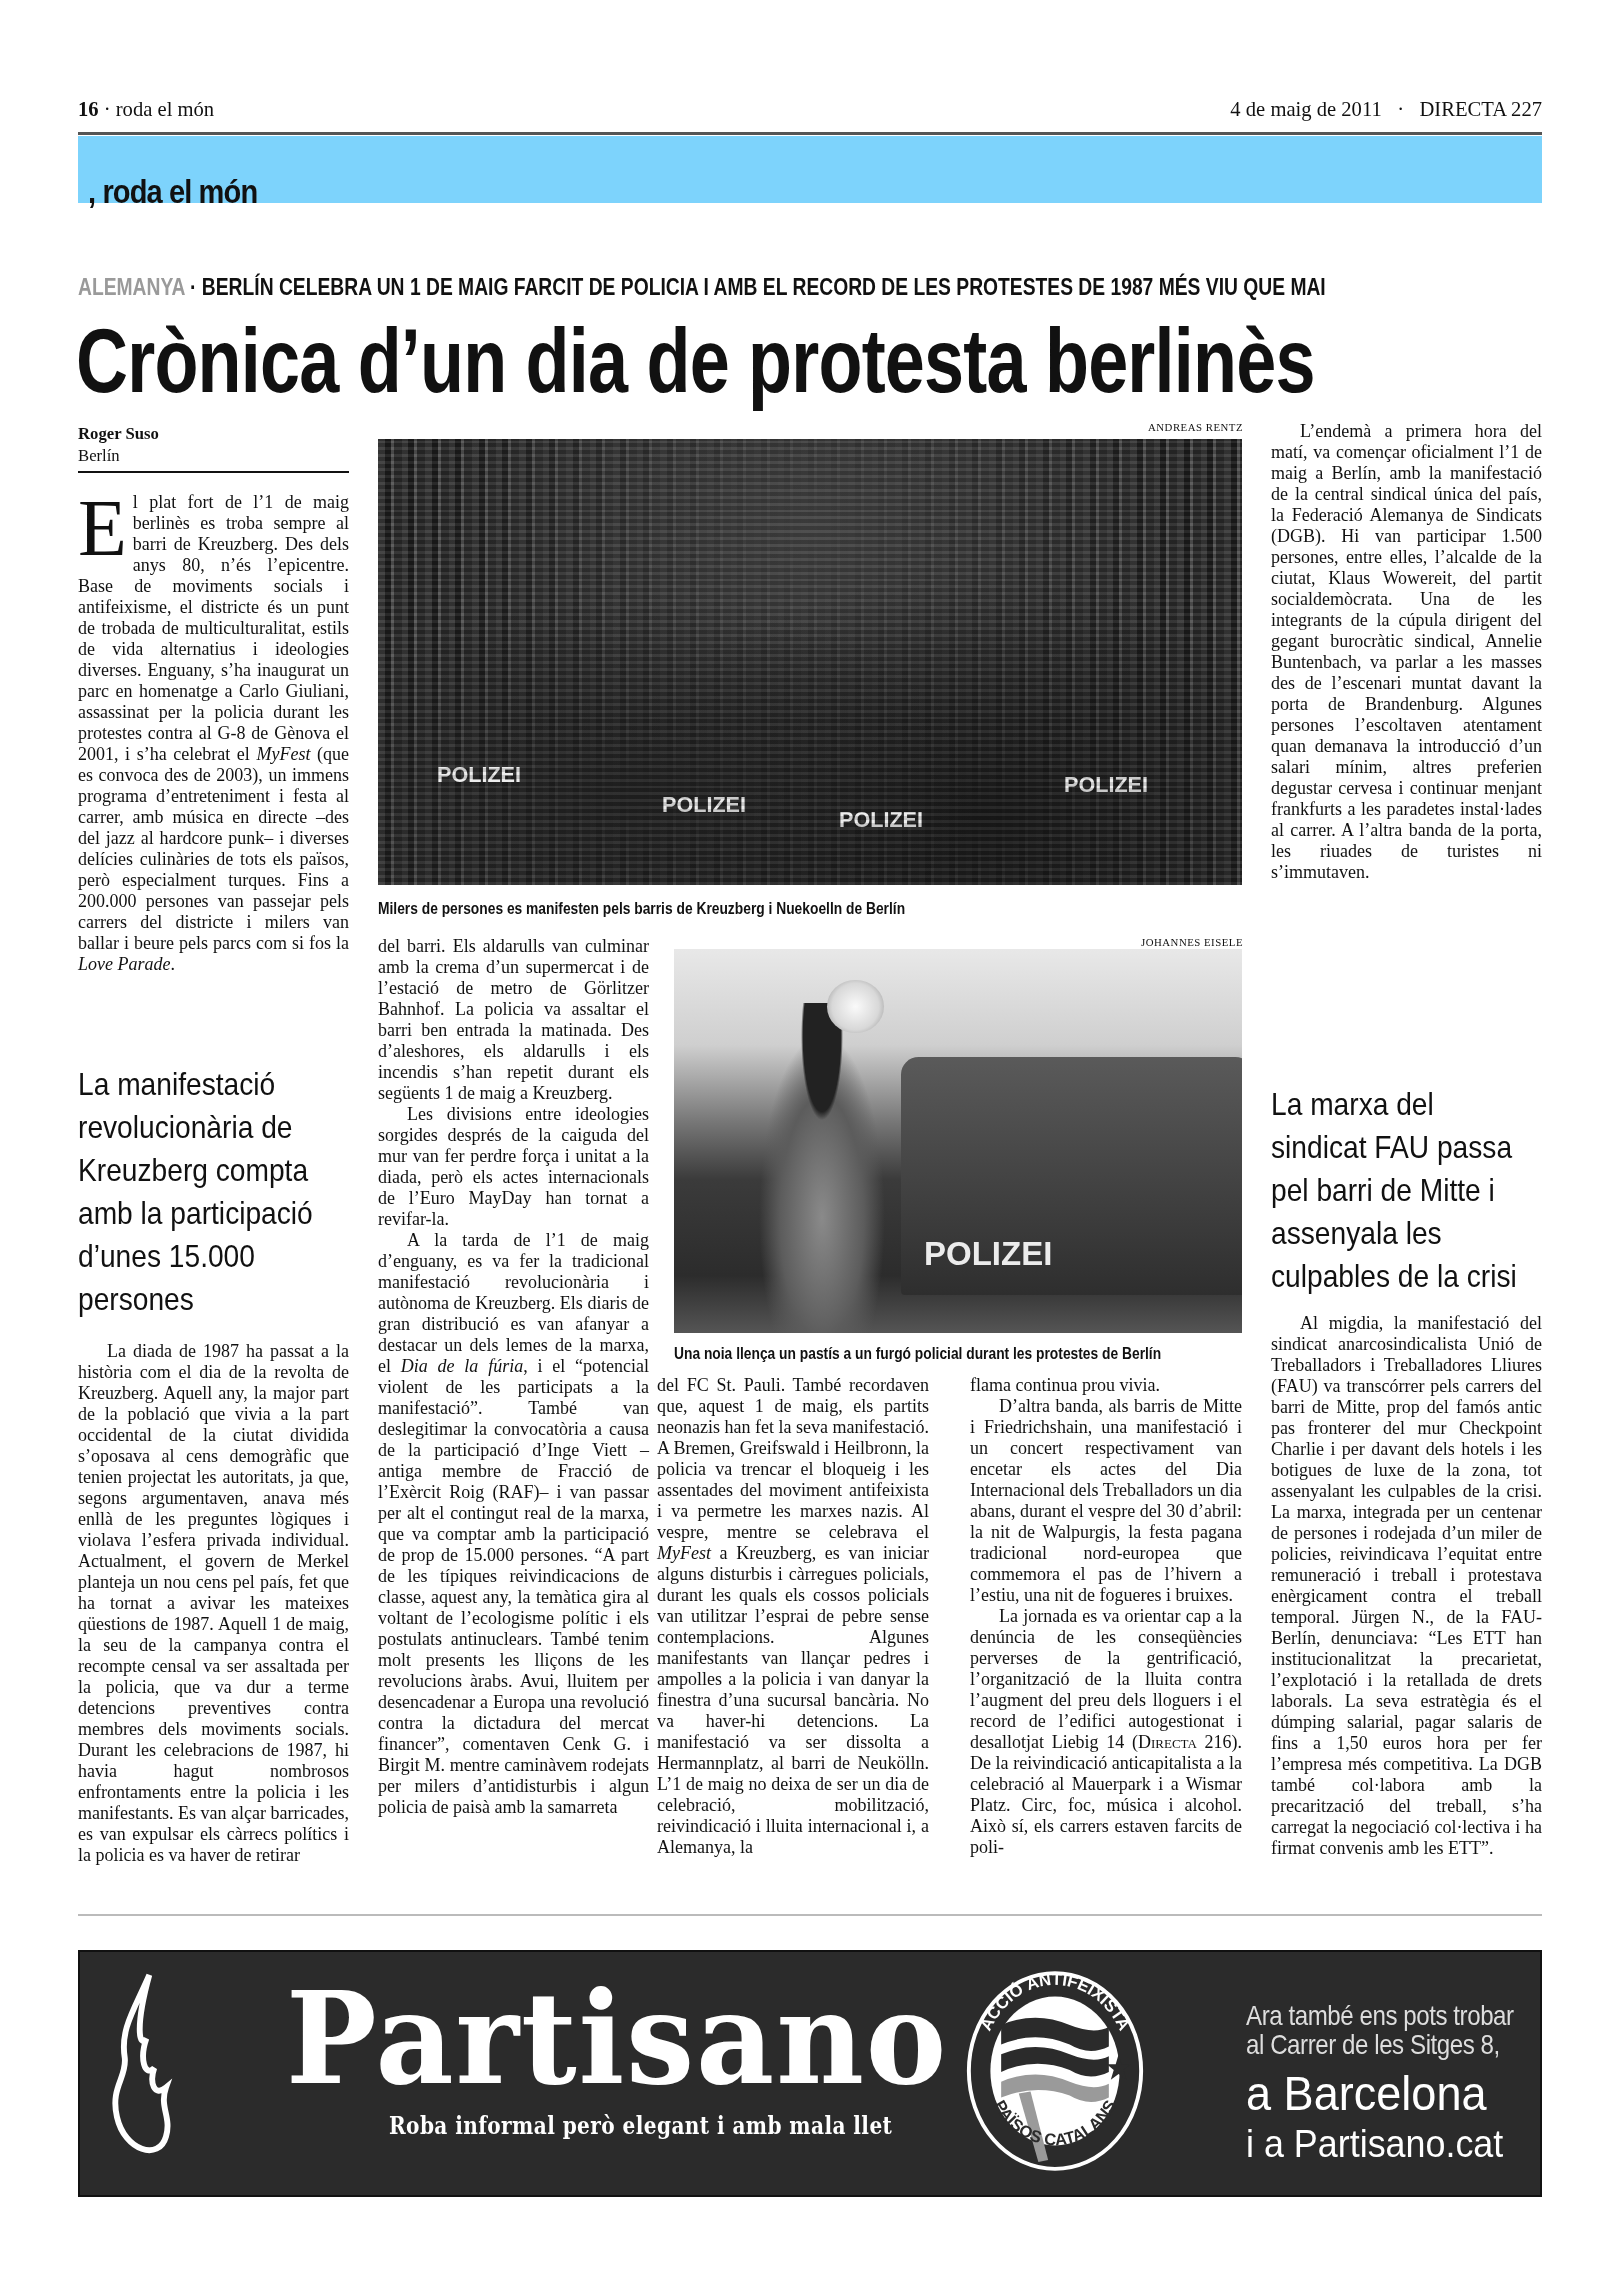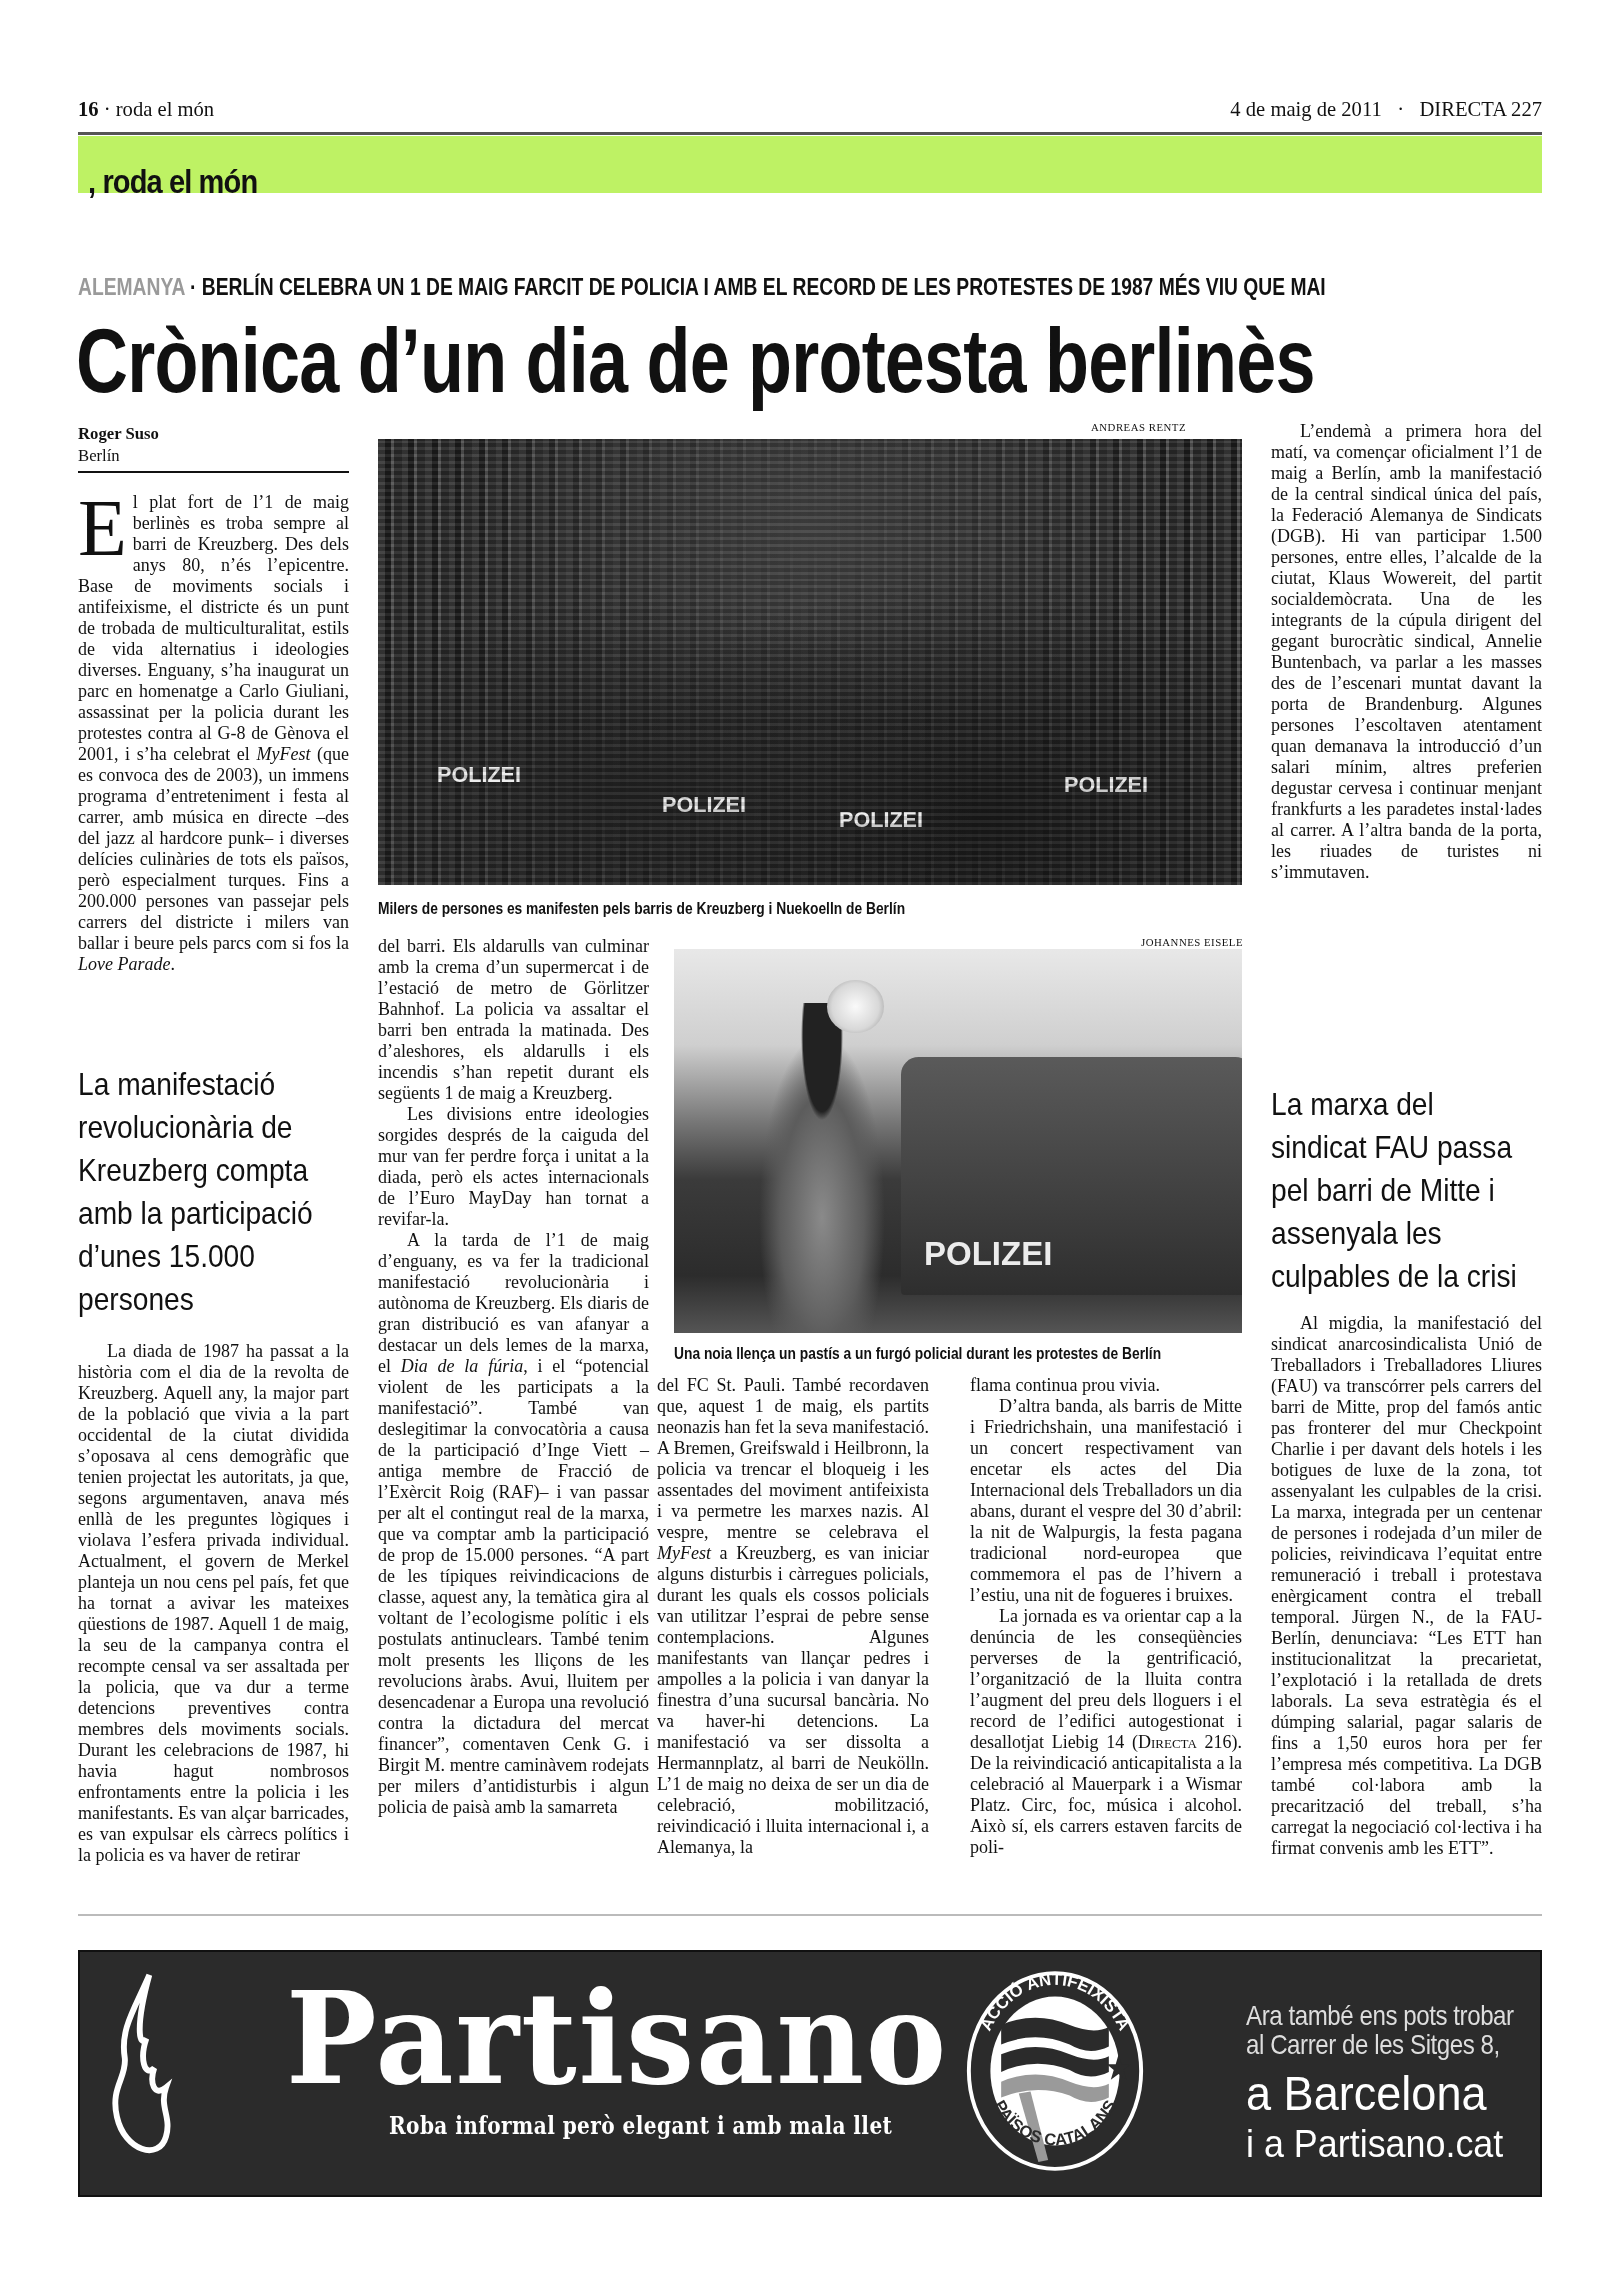--- a/index.html
+++ b/index.html
@@ -5,21 +5,21 @@
   html, body { margin: 0; padding: 0; background: #ffffff; }
   body { width: 1620px; height: 2293px; position: relative; overflow: hidden; color: #111; }
 
   
   .folio { position: absolute; top: 98px; left: 78px; right: 78px; height: 29px; font-family: "Liberation Serif", serif; font-size: 20.6px; }
   .folio .left { position: absolute; left: 0; top: 0; }
   .folio .left b { font-weight: bold; }
   .folio .right { position: absolute; right: 0; top: 0; }
   .folio-rule { position: absolute; top: 132px; left: 78px; right: 78px; height: 2.9px; background: #555; }
 
-  .section-band { position: absolute; top: 136px; left: 78px; right: 78px; height: 57px; background: #bef264; }
+  .section-band { position: absolute; top: 136px; left: 78px; right: 78px; height: 67px; background: #7dd3fc; }
   .section-band span { position: absolute; left: 9.8px; bottom: -7.8px; font-family: "Liberation Sans", sans-serif; font-weight: bold; font-size: 33px; letter-spacing: -1px; transform: scaleX(0.88); transform-origin: left bottom; }
 
   .kicker { position: absolute; top: 274px; left: 78px; font-family: "Liberation Sans", sans-serif; font-weight: bold; font-size: 23.5px; white-space: nowrap; transform: scaleX(0.82); transform-origin: left top; }
   .kicker .country { color: #9a9a9a; }
   .headline { position: absolute; top: 312px; left: 76px; font-family: "Liberation Sans", sans-serif; font-weight: bold; font-size: 90px; line-height: 98px; white-space: nowrap; letter-spacing: -1px; transform: scaleX(0.80); transform-origin: left top; }
 
   .col { position: absolute; font-family: "Liberation Serif", serif; font-size: 18px; line-height: 21px; text-align: justify; hyphens: manual; }
   .col p { margin: 0; text-indent: 29px; }
   .col p.noindent { text-indent: 0; }
 
@@ -103,21 +103,21 @@
 <div class="col" style="top:492px; left:78px; width:271px;">
   <p class="noindent"><span class="dropcap">E</span><span>l plat fort de l’1 de maig berlinès es troba sempre al barri de Kreuzberg. Des dels anys 80, n’és l’epicentre. Base de moviments socials i antifeixisme, el districte és un punt de trobada de multiculturalitat, estils de vida alternatius i ideologies diverses. Enguany, s’ha inaugurat un parc en homenatge a Carlo Giuliani, assassinat per la policia durant les protestes contra al G-8 de Gènova el 2001, i s’ha celebrat el </span><i>MyFest</i><span> (que es convoca des de 2003), un immens programa d’entreteniment i festa al carrer, amb música en directe –des del jazz al hardcore punk– i diverses delícies culinàries de tots els països, però especialment turques. Fins a 200.000 persones van passejar pels carrers del districte i milers van ballar i beure pels parcs com si fos la </span><i>Love Parade</i><span>.</span></p>
 </div>
 
 <div class="subhead" style="top:1063px; left:78px; width:304px;">La manifestació revolucionària de Kreuzberg compta amb la participació d’unes 15.000 persones</div>
 
 <div class="col" style="top:1341px; left:78px; width:271px;">
   <p>La diada de 1987 ha passat a la història com el dia de la revolta de Kreuzberg. Aquell any, la major part de la població que vivia a la part occidental de la ciutat dividida s’oposava al cens demogràfic que tenien projectat les autoritats, ja que, segons argumentaven, anava més enllà de les preguntes lògiques i violava l’esfera privada individual. Actualment, el govern de Merkel planteja un nou cens pel país, fet que ha tornat a avivar les mateixes qüestions de 1987. Aquell 1 de maig, la seu de la campanya contra el recompte censal va ser assaltada per la policia, que va dur a terme detencions preventives contra membres dels moviments socials. Durant les celebracions de 1987, hi havia hagut nombrosos enfrontaments entre la policia i les manifestants. Es van alçar barricades, es van expulsar els càrrecs polítics i la policia es va haver de retirar</p>
 </div>
 
-<div class="credit" style="top:421px; left:990px; width:196px;text-align:right;">ANDREAS RENTZ</div>
+<div class="credit" style="top:421px; left:1047px; width:196px;text-align:right;">ANDREAS RENTZ</div>
 <div class="photo photo1">
   <span class="polizei-word" style="left:59px; top:323px; font-size:21.6px;">POLIZEI</span>
   <span class="polizei-word" style="left:284px; top:353px; font-size:21.6px;">POLIZEI</span>
   <span class="polizei-word" style="left:461px; top:368px; font-size:21.6px;">POLIZEI</span>
   <span class="polizei-word" style="left:686px; top:333px; font-size:21.6px;">POLIZEI</span>
 </div>
 <div class="caption" style="top:900px; left:378px;">Milers de persones es manifesten pels barris de Kreuzberg i Nuekoelln de Berlín</div>
 
 <div class="col" style="top:936px; left:378px; width:271px;">
   <p class="noindent">del barri. Els aldarulls van culminar amb la crema d’un supermercat i de l’estació de metro de Görlitzer Bahnhof. La policia va assaltar el barri ben entrada la matinada. Des d’aleshores, els aldarulls i els incendis s’han repetit durant els següents 1 de maig a Kreuzberg.</p>

